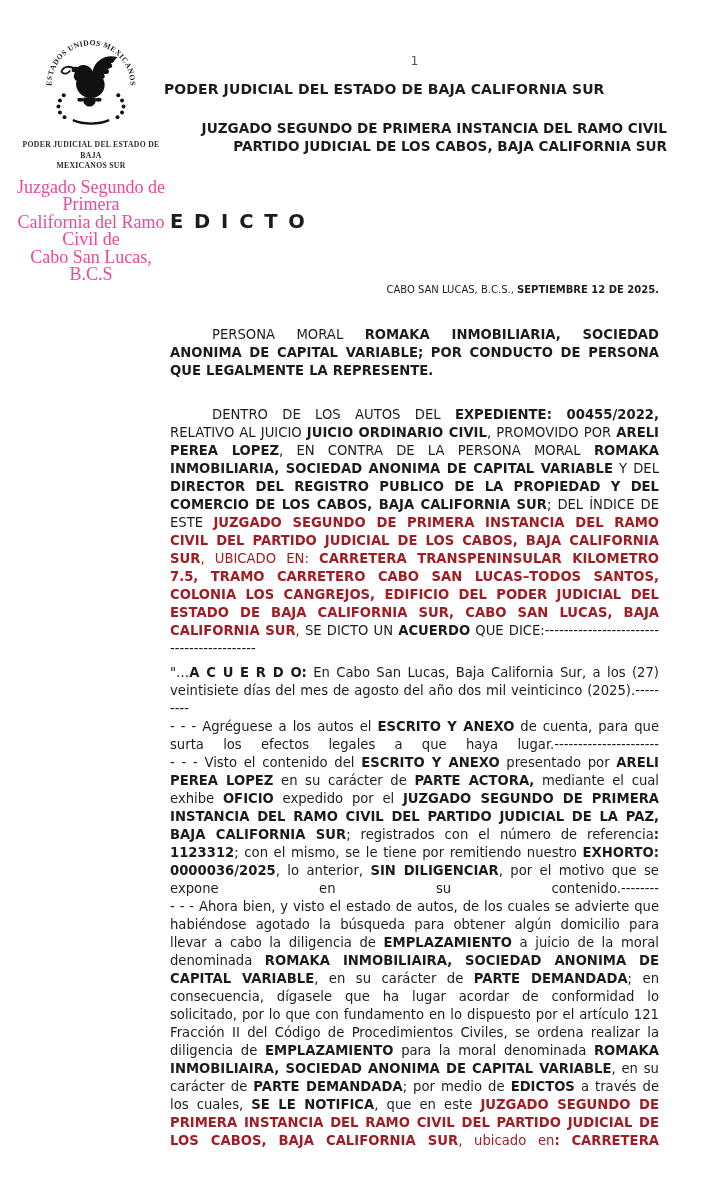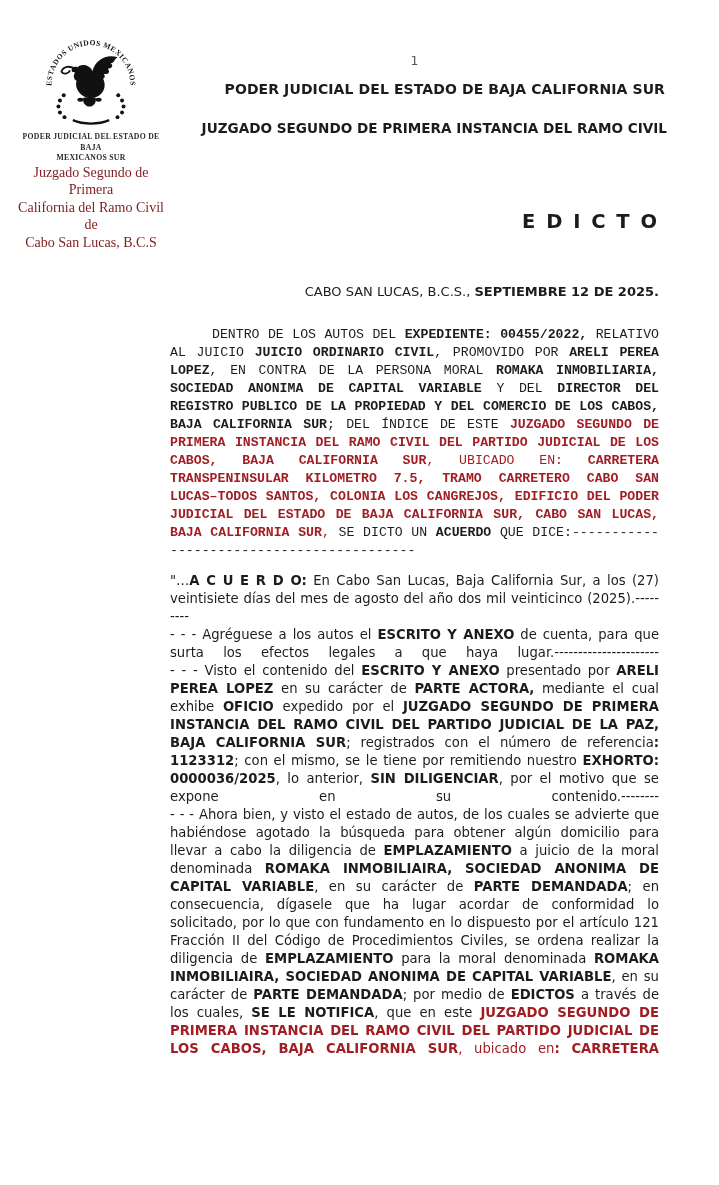--- a/index.html
+++ b/index.html
@@ -11,57 +11,57 @@
     color:#1c1c1c;
   }
   
   .sidebar {
     position:absolute; left:14px; top:24px; width:154px;
     text-align:center;
     font-family:"Liberation Serif","DejaVu Serif",serif;
   }
   .emblem { width:106px; height:106px; display:block; margin:0 auto; }
   .seal-caption {
-    margin-top:2px; font-size:7.7px; line-height:10.5px;
+    margin-top:10px; font-size:7.7px; line-height:10.5px;
     letter-spacing:0.3px; color:#2a2a2a; font-weight:bold;
   }
   .court-name {
-    font-size:14px; line-height:17.5px; color:#7f1d1d;
+    margin-top:7px; font-size:18px; line-height:17.5px; color:#ec4899;
   }
   
   .main { position:absolute; left:170px; top:0; width:489px; }
   .page-number {
     position:absolute; top:53px; left:0; right:0; text-align:center;
     font-size:12.5px; color:#555;
   }
   .doc-title {
-    position:absolute; top:80px; left:-6px; right:-6px; text-align:right;
+    position:absolute; top:80px; left:-6px; right:-6px; text-align:left;
     font-weight:bold; font-size:14px; line-height:18px; letter-spacing:0.1px;
   }
   .doc-subtitle {
     position:absolute; top:120px; left:-8px; right:-8px; text-align:right;
     font-weight:bold; font-size:13.6px; line-height:17.5px;
   }
   .doc-type {
-    position:absolute; top:210px; left:0; right:0; text-align:right;
+    position:absolute; top:210px; left:0; right:0; text-align:left;
     font-weight:bold; font-size:19.5px; letter-spacing:2px;
   }
   .date-line {
     position:absolute; top:284px; right:0; left:0; text-align:right;
-    font-size:13px;
+    font-size:10px;
   }
   .date-line .b { font-weight:bold; }
   .doc-body {
     position:absolute; top:326px; left:0; width:489px;
     font-size:13.2px; line-height:18px; text-align:justify;
     word-spacing:0.5px;
   }
   .para { margin:0; }
   .para.p1 { margin-bottom:26px; }
-  .para.p2 { margin-bottom:12px;font-family:Liberation Mono, monospace; }
+  .para.p2 { margin-bottom:6px; }
   .indent { text-indent:42px; }
   .jlast { text-align-last:justify; }
   .b { font-weight:bold; }
   .red { color:var(--accent-red,#A01E23); }
   .u { text-underline-offset:2px; }
 </style>
 </head>
 <body>
 
 <div class="page">
@@ -111,27 +111,29 @@
     </div>
   </div>
 
   <div class="main">
     <div class="page-number">1</div>
 
     <div class="doc-title">PODER JUDICIAL DEL ESTADO DE BAJA CALIFORNIA SUR</div>
 
     <div class="doc-subtitle">
       <div>JUZGADO SEGUNDO DE PRIMERA INSTANCIA DEL RAMO CIVIL</div>
+      <div>PARTIDO JUDICIAL DE LOS CABOS, BAJA CALIFORNIA SUR</div>
     </div>
 
     <div class="doc-type">E D I C T O</div>
 
     <div class="date-line">
       <span>CABO SAN LUCAS, B.C.S., </span><span class="b">SEPTIEMBRE 12 DE 2025.</span>
     </div>
 
     <div class="doc-body">
+        <p class="para p1 indent"><span>PERSONA MORAL </span><span class="b">ROMAKA INMOBILIARIA, SOCIEDAD ANONIMA DE CAPITAL VARIABLE; POR CONDUCTO DE PERSONA QUE LEGALMENTE LA REPRESENTE.</span></p>
         <p class="para p2 indent jlast"><span>DENTRO DE LOS AUTOS DEL </span><span class="b">EXPEDIENTE: 00455/2022,</span><span> RELATIVO AL JUICIO </span><span class="b">JUICIO ORDINARIO CIVIL</span><span>, PROMOVIDO POR </span><span class="b">ARELI PEREA LOPEZ</span><span>, EN CONTRA DE LA PERSONA MORAL </span><span class="b">ROMAKA INMOBILIARIA, SOCIEDAD ANONIMA DE CAPITAL VARIABLE</span><span> Y DEL </span><span class="b">DIRECTOR DEL REGISTRO PUBLICO DE LA PROPIEDAD Y DEL COMERCIO DE LOS CABOS, BAJA CALIFORNIA SUR</span><span>; DEL ÍNDICE DE ESTE </span><span class="b red">JUZGADO SEGUNDO DE PRIMERA INSTANCIA DEL RAMO CIVIL DEL PARTIDO JUDICIAL DE LOS CABOS, BAJA CALIFORNIA SUR</span><span class="red">, </span><span class="red">UBICADO EN: </span><span class="b red">CARRETERA TRANSPENINSULAR KILOMETRO 7.5, TRAMO CARRETERO CABO SAN LUCAS–TODOS SANTOS, COLONIA LOS CANGREJOS, EDIFICIO DEL PODER JUDICIAL DEL ESTADO DE BAJA CALIFORNIA SUR, CABO SAN LUCAS, BAJA CALIFORNIA SUR</span><span class="red">,</span><span> SE DICTO UN </span><span class="b">ACUERDO</span><span> QUE DICE:------------------------------------------</span></p>
         <p class="para p3 jlast"><span>"…</span><span class="b">A C U E R D O:</span><span> En Cabo San Lucas, Baja California Sur, a los (27) veintisiete días del mes de agosto del año dos mil veinticinco (2025).---------</span><br><span>- - - Agréguese a los autos el </span><span class="b">ESCRITO Y ANEXO</span><span> de cuenta, para que surta los efectos legales a que haya lugar.----------------------</span><br><span>- - - Visto el contenido del </span><span class="b">ESCRITO Y ANEXO</span><span> presentado por </span><span class="b">ARELI PEREA LOPEZ</span><span> en su carácter de </span><span class="b">PARTE ACTORA,</span><span> mediante el cual exhibe </span><span class="b">OFICIO</span><span> expedido por el </span><span class="b">JUZGADO SEGUNDO DE PRIMERA INSTANCIA DEL RAMO CIVIL DEL PARTIDO JUDICIAL DE LA PAZ, BAJA CALIFORNIA SUR</span><span>; registrados con el número de referencia</span><span class="b">: 1123312</span><span>; con el mismo, se le tiene por remitiendo nuestro </span><span class="b">EXHORTO: 0000036/2025</span><span>, lo anterior, </span><span class="b">SIN DILIGENCIAR</span><span>, por el motivo que se expone en su contenido.--------</span><br><span>- - - Ahora bien, y visto el estado de autos, de los cuales se advierte que habiéndose agotado la búsqueda para obtener algún domicilio para llevar a cabo la diligencia de </span><span class="b">EMPLAZAMIENTO</span><span> a juicio de la moral denominada </span><span class="b">ROMAKA INMOBILIAIRA, SOCIEDAD ANONIMA DE CAPITAL VARIABLE</span><span>, en su carácter de </span><span class="b">PARTE DEMANDADA</span><span>; en consecuencia, dígasele que ha lugar acordar de conformidad lo solicitado, por lo que con fundamento en lo dispuesto por el artículo 121 Fracción II del Código de Procedimientos Civiles, se ordena realizar la diligencia de </span><span class="b">EMPLAZAMIENTO</span><span> para la </span><span class="u">moral denominada </span><span class="b u">ROMAKA INMOBILIAIRA, SOCIEDAD ANONIMA DE CAPITAL VARIABLE</span><span>, en su carácter de </span><span class="b">PARTE DEMANDADA</span><span>; por medio de </span><span class="b">EDICTOS</span><span> a través de los cuales, </span><span class="b">SE LE NOTIFICA</span><span>, que en este </span><span class="b red">JUZGADO SEGUNDO DE PRIMERA INSTANCIA DEL RAMO CIVIL DEL PARTIDO JUDICIAL DE LOS CABOS, BAJA CALIFORNIA SUR</span><span class="red">, </span><span class="red">ubicado en</span><span class="b red">:</span><span class="red"> </span><span class="b red">CARRETERA</span></p>
       </div>
   </div>
 
 </div>
 
 </body></html>

